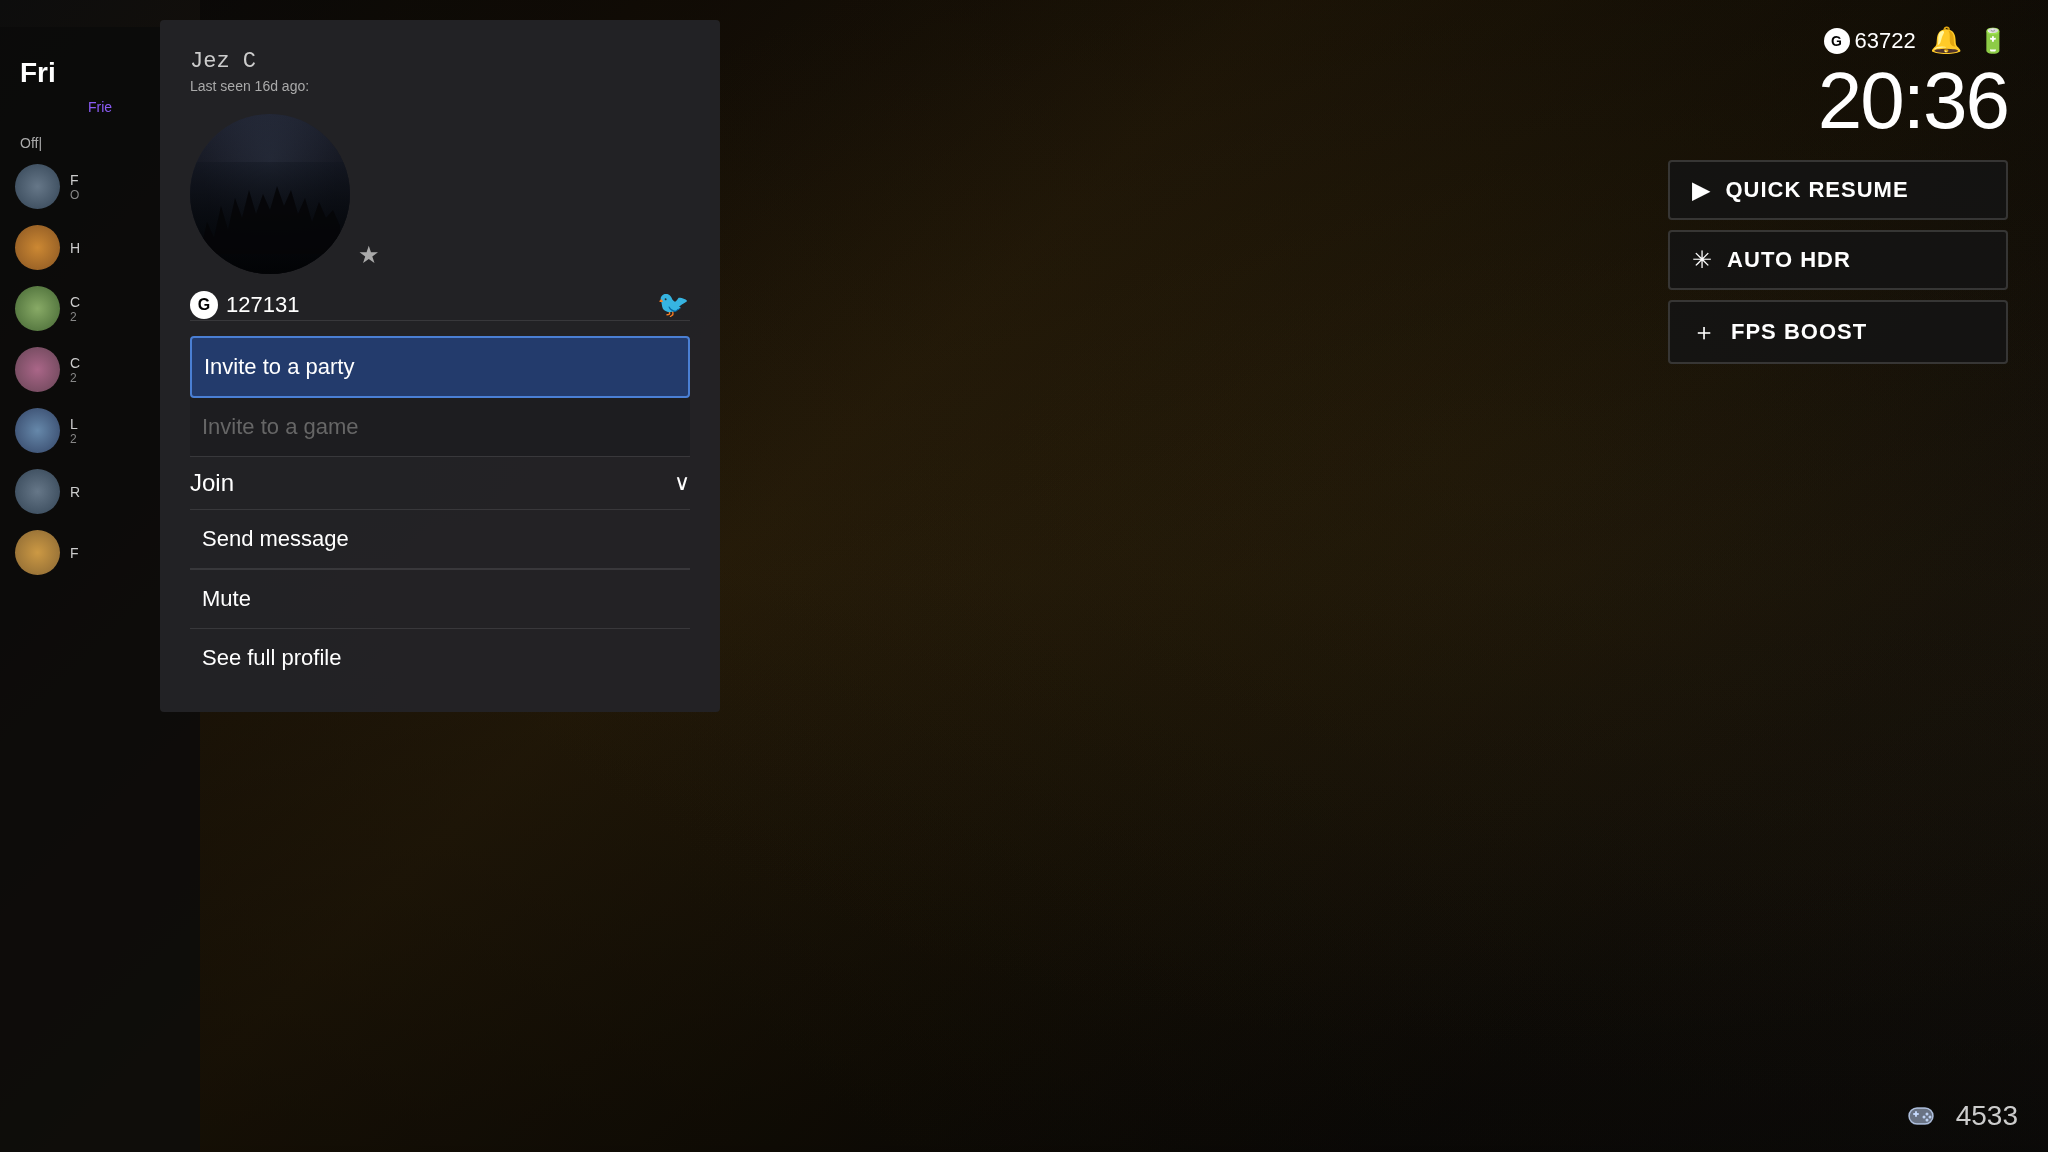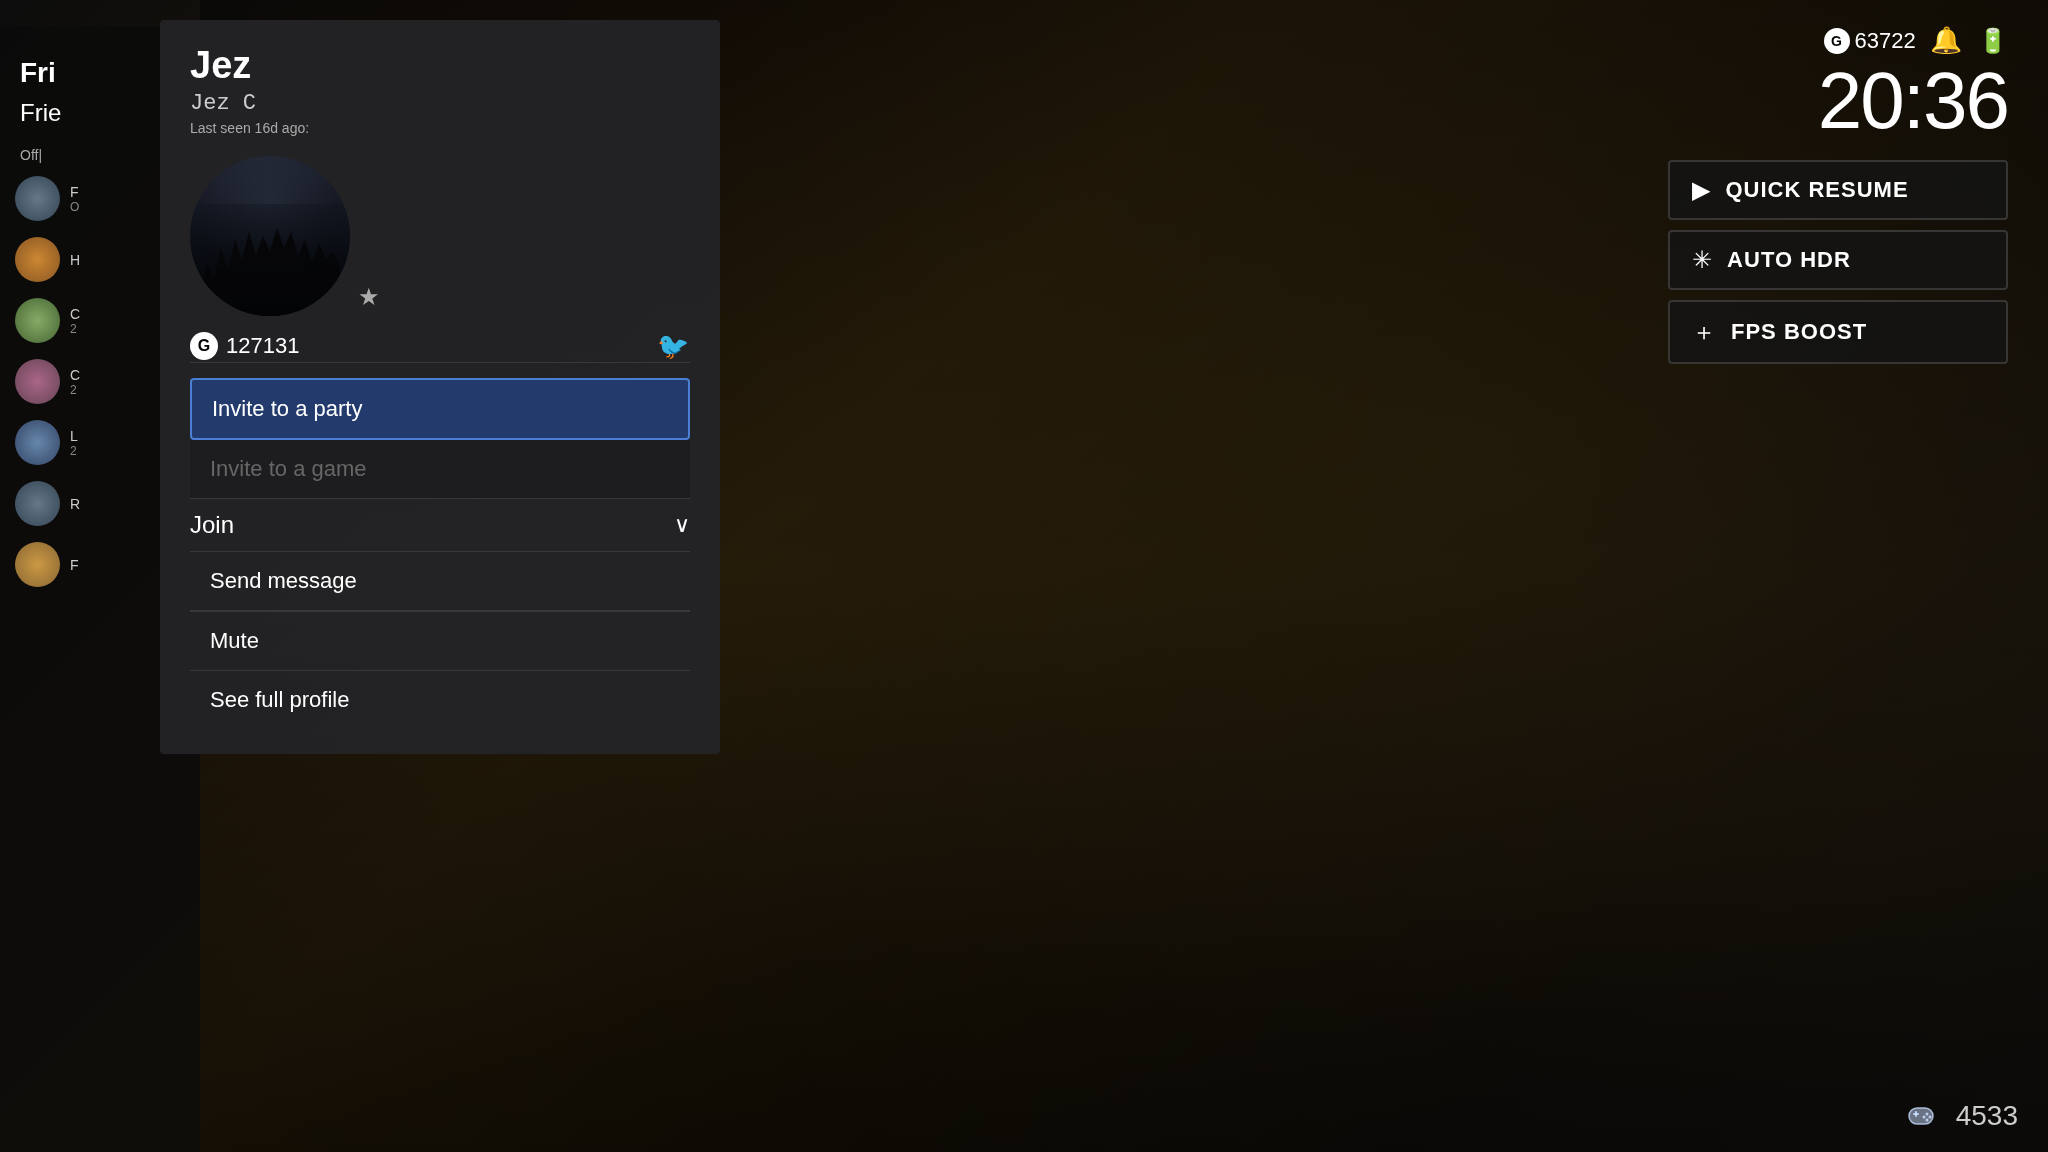--- a/index.html
+++ b/index.html
@@ -47,23 +47,24 @@
     }
 
     .sidebar-title {
       color: #ffffff;
       font-size: 28px;
       font-weight: 600;
       padding: 30px 20px 10px;
     }
 
     .sidebar-subtitle {
-      color: #ffffff;
-      font-size: 24px;
+      color: #8b5cf6;
+      font-size: 14px;
       padding: 0 20px 20px;
+      text-align: center;
     }
 
     .sidebar-status {
       color: #aaaaaa;
       font-size: 14px;
       padding: 0 20px 5px;
     }
 
     .sidebar-friend-item {
       display: flex;
@@ -249,21 +250,21 @@
       color: #ffffff;
       font-size: 22px;
     }
 
     .menu-divider {
       height: 1px;
       background: rgba(255,255,255,0.1);
     }
 
     .menu-item {
-      padding: 16px 20px;
+      padding: 16px 12px;
       color: #ffffff;
       font-size: 22px;
       cursor: pointer;
       border-radius: 4px;
     }
 
     .menu-item.selected {
       background: rgba(40,80,160,0.6);
       border: 2px solid #4a7fd4;
       border-radius: 4px;
@@ -456,21 +457,20 @@
     <div class="sidebar-avatar av6"></div>
     <div class="sidebar-friend-info">
       <div class="sidebar-friend-name">F</div>
     </div>
   </div>
 </div>
 
 <div class="profile-panel">
 
   <div>
-    <div class="profile-name">Jez</div>
     <div class="profile-gamertag">Jez C</div>
     <div class="profile-last-seen">Last seen 16d ago:</div>
   </div>
 
   <div class="profile-avatar-section">
     <div class="profile-avatar-large">
       <div class="forest-silhouette"></div>
     </div>
     <div class="profile-star">★</div>
   </div>

